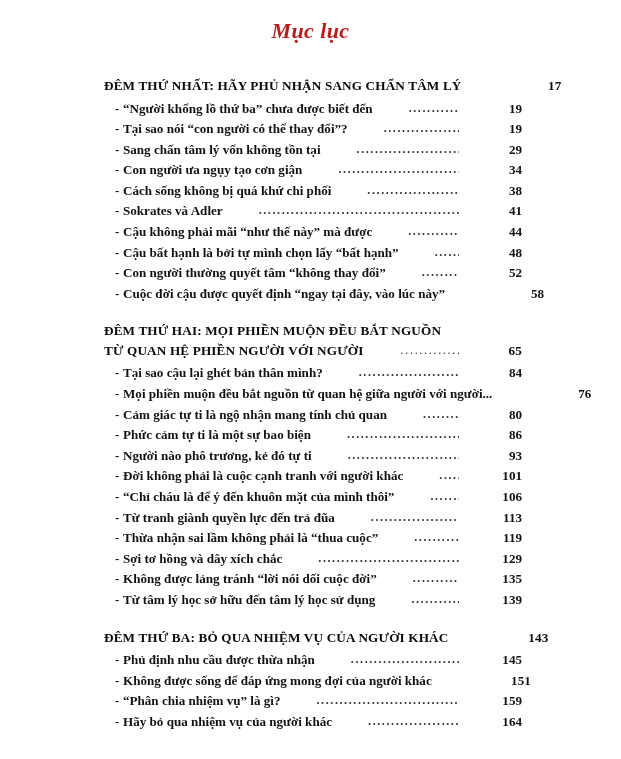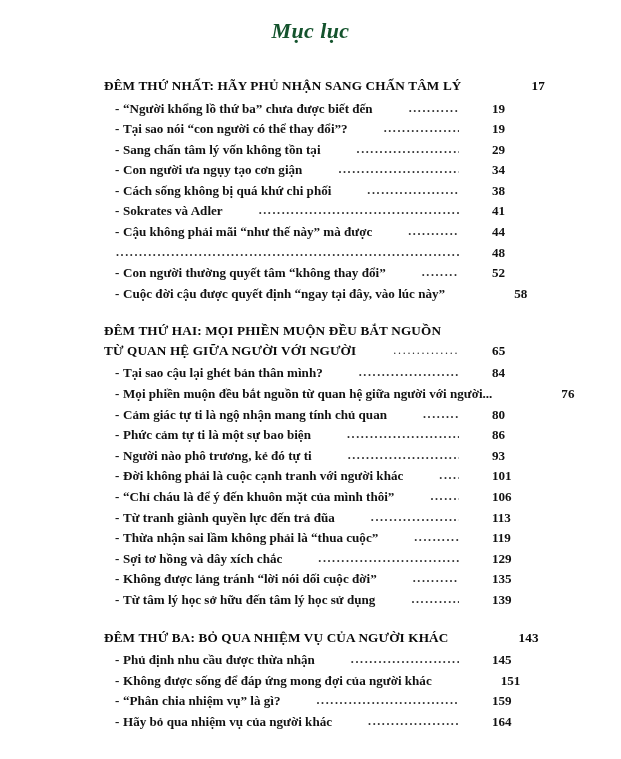--- a/index.html
+++ b/index.html
@@ -25,21 +25,21 @@
 
   
   .toc-title {
     text-align: center;
     font-size: 22px;
     font-weight: bold;
     font-style: italic;
     letter-spacing: 0.4px;
     margin: 0;
     padding-top: 18px;
-    color: #14532d;
+    color: #b91c1c;
   }
 
   
   .toc-body {
     position: absolute;
     left: 104px;
     top: 76px;
     width: 418px;
   }
 
@@ -78,20 +78,21 @@
     font-size: 12px;
     letter-spacing: 1.6px;
     color: #333;
     transform: translateY(-1px);
   }
   .row .dots::after {
     content: "........................................................................................................................................................";
   }
   .row .pg {
     flex: 0 0 30px;
+    text-align: right;
     white-space: nowrap;
   }
 
   
   .sec-head .row .label { padding-right: 4px; }
   .sec-head .row .dots { font-weight: normal; letter-spacing: 1.7px; }
   .sec-head .row .pg { font-weight: bold; }
 
   
   .sec-head .plain {
@@ -187,20 +188,21 @@
           </div>
           <div class="entry">
             <div class="row">
               <span class="label"><span class="dash">-</span>Cậu không phải mãi “như thế này” mà được</span>
               <span class="dots"></span>
               <span class="pg">44</span>
             </div>
           </div>
           <div class="entry">
             <div class="row">
+              <span class="label"><span class="dash">-</span>Cậu bất hạnh là bởi tự mình chọn lấy “bất hạnh”</span>
               <span class="dots"></span>
               <span class="pg">48</span>
             </div>
           </div>
           <div class="entry">
             <div class="row">
               <span class="label"><span class="dash">-</span>Con người thường quyết tâm “không thay đổi”</span>
               <span class="dots"></span>
               <span class="pg">52</span>
             </div>
@@ -211,21 +213,21 @@
               <span class="dots"></span>
               <span class="pg">58</span>
             </div>
           </div>
         </div>
       </div>
       <div class="section">
         <div class="sec-head">
           <span class="plain">ĐÊM THỨ HAI: MỌI PHIỀN MUỘN ĐỀU BẮT NGUỒN</span>
           <div class="row">
-            <span class="label">TỪ QUAN HỆ GIỮA NGƯỜI VỚI NGƯỜI</span>
+            <span class="label">TỪ QUAN HỆ PHIỀN NGƯỜI VỚI NGƯỜI</span>
             <span class="dots"></span>
             <span class="pg">65</span>
           </div>
         </div>
         <div class="entries">
           <div class="entry">
             <div class="row">
               <span class="label"><span class="dash">-</span>Tại sao cậu lại ghét bản thân mình?</span>
               <span class="dots"></span>
               <span class="pg">84</span>

